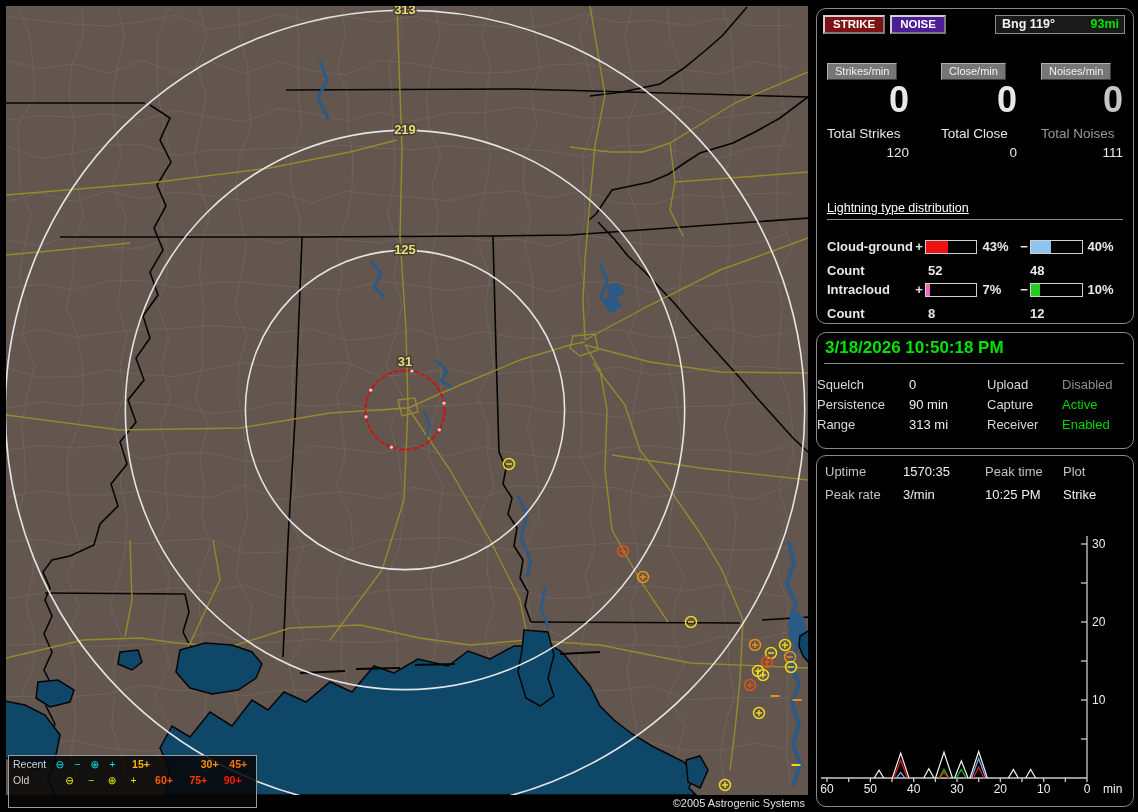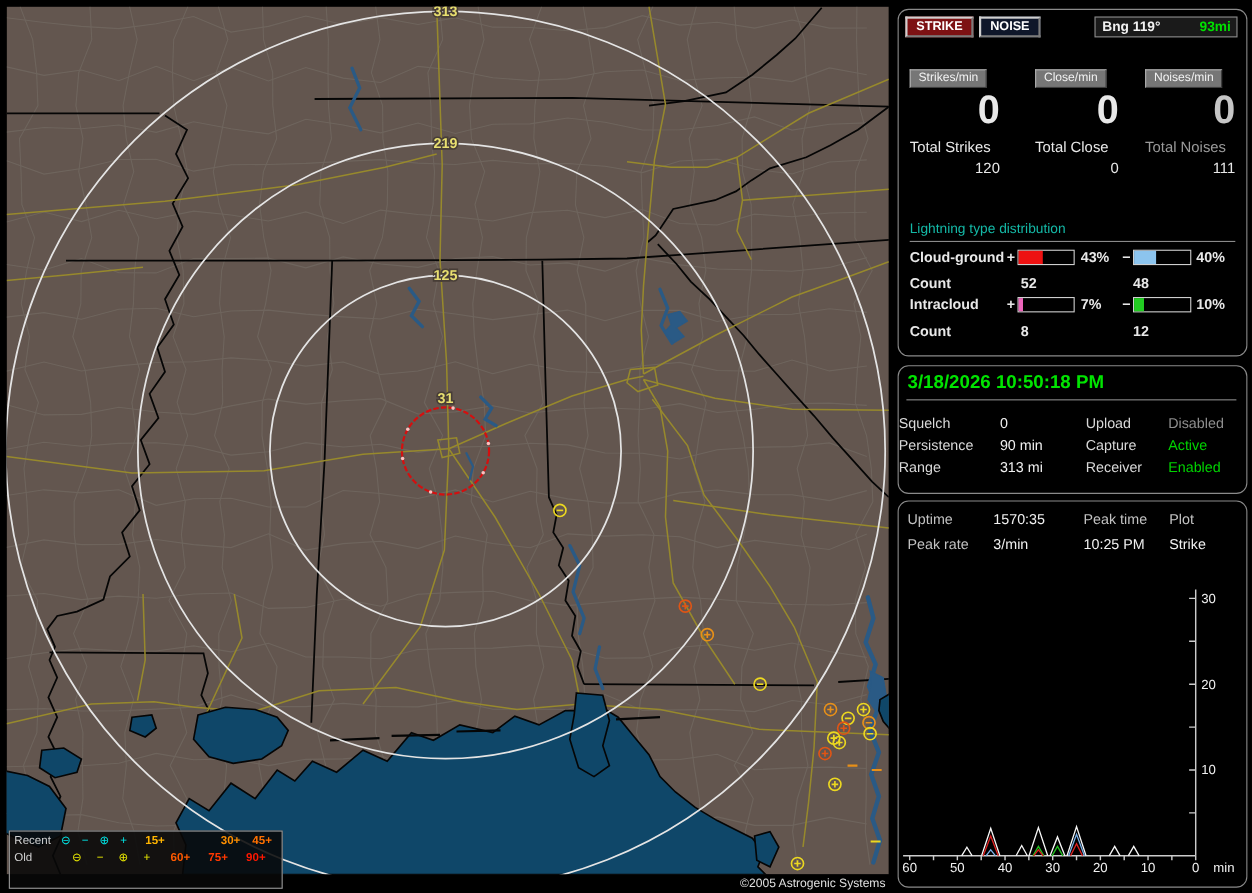--- a/index.html
+++ b/index.html
@@ -21,38 +21,38 @@
   .lg-agehdr{flex:1;padding-left:9px;color:#e6e6e6;}
   
   .pbox{position:absolute;left:816px;width:316px;background:#000;
         border:1px solid #8a8a8a;border-radius:10px;}
   #box1{top:8px;height:314px;}
   #box2{top:332px;height:115px;}
   #box3{top:455px;height:350px;}
   .btn{display:inline-block;font-weight:bold;font-size:11.5px;padding:1px 8px 2px 8px;
        border:2px outset #cfcfcf;color:#fff;}
   #strike-btn{background:#7d1113;margin-right:5px;}
-  #noise-btn{background:#0f172a;}
+  #noise-btn{background:#4c1d95;}
   #bng-box{position:absolute;right:8px;top:6px;width:128px;height:17px;background:#1a1a1a;
            border:1px solid #8a8a8a;font-size:12.5px;font-weight:bold;line-height:17px;}
   #bng-label{position:absolute;left:6px;color:#f2f2f2;}
   #bng-value{position:absolute;right:5px;color:#00e000;}
   .chip{display:inline-block;background:#767676;color:#f2f2f2;font-size:11px;
         padding:1px 7px 2px 7px;border-top:1px solid #b0b0b0;border-left:1px solid #b0b0b0;
         border-right:1px solid #3d3d3d;border-bottom:1px solid #3d3d3d;}
   .col{position:absolute;top:52px;}
   .col .bigzero{display:block;font-size:36px;font-weight:bold;text-align:right;
                 margin-top:2px;line-height:36px;}
   .col .tlabel{display:block;font-size:13.5px;margin-top:8px;white-space:nowrap;}
   .col .tvalue{display:block;font-size:13.5px;text-align:right;margin-top:4px;}
   #col1{left:10px;width:82px;} #col2{left:124px;width:76px;} #col3{left:224px;width:82px;}
   .dimtxt{color:#9a9a9a;}
   #dist{position:absolute;left:10px;top:192px;width:296px;}
-  #dist-title{font-size:12.5px;color:#14b8a6;border-bottom:1px solid #8a8a8a;
-              padding-bottom:4px;margin-bottom:6px;}
+  #dist-title{font-size:12.5px;color:#ffffff;border-bottom:1px solid #8a8a8a;
+              padding-bottom:4px;margin-bottom:19px;text-decoration:underline;}
   .dist-row{display:flex;align-items:center;height:15px;margin-top:1px;font-size:13px;font-weight:bold;}
   .d-name{width:92px;} .d-pm{width:13px;text-align:center;font-weight:bold;}
   .d-bar{width:54px;height:12px;border:1px solid #cfcfcf;background:#000;margin-right:5px;}
   .d-bar div{height:100%;}
   .d-pct{width:38px;} 
   .cnt-row{display:flex;font-size:13px;font-weight:bold;margin-top:9px;}
   .c-lab{width:101px;} .c-v1{width:102px;} 
   
   #datetime{position:absolute;left:8px;top:5px;font-size:17px;font-weight:bold;color:#00e400;}
   #dt-line{position:absolute;left:7px;top:30px;width:300px;border-bottom:1px solid #8a8a8a;}

